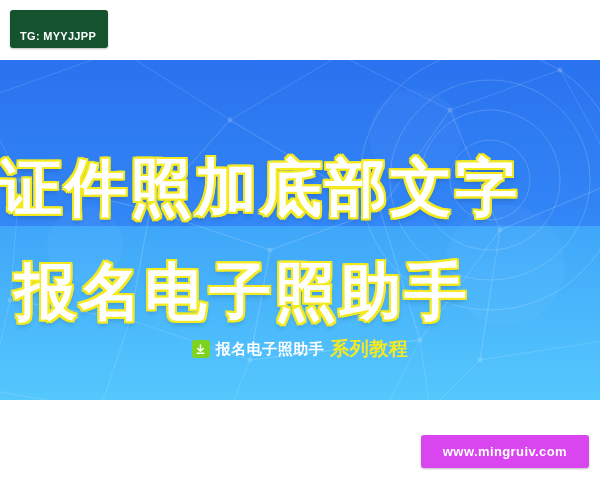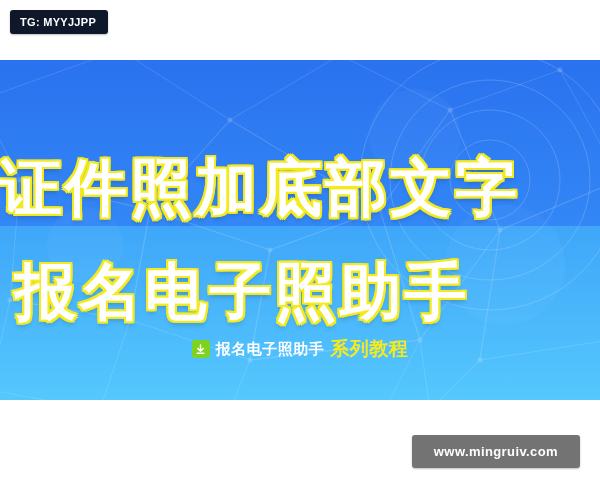--- a/index.html
+++ b/index.html
@@ -13,26 +13,26 @@
     font-family: "Liberation Sans", sans-serif;
     overflow: hidden;
     position: relative;
   }
 
   
   .tg-tag {
     position: absolute;
     left: 10px;
     top: 10px;
-    background: #0f172a;
+    background: #14532d;
     color: #ffffff;
     font-size: 11px;
     font-weight: bold;
     letter-spacing: 0.3px;
-    padding: 6px 12px 6px 10px;
+    padding: 20px 12px 6px 10px;
     border-radius: 3px;
     z-index: 30;
     box-shadow: 0 1px 2px rgba(0,0,0,0.25);
   }
 
   
   .banner {
     position: absolute;
     left: 0;
     top: 60px;
@@ -135,23 +135,23 @@
     color: #f4ea1f;
     font-size: 19px;
     font-weight: bold;
     font-family: "DejaVu Sans", "Liberation Sans", sans-serif;
     letter-spacing: 0.5px;
   }
 
   
   .watermark {
     position: absolute;
-    right: 20px;
+    right: 11px;
     bottom: 12px;
-    background: #737373;
+    background: #d946ef;
     color: #ffffff;
     font-size: 13px;
     font-weight: bold;
     padding: 9px 22px;
     border-radius: 3px;
     letter-spacing: 0.4px;
     z-index: 30;
     box-shadow: 0 1px 2px rgba(0,0,0,0.25);
   }
 </style>

